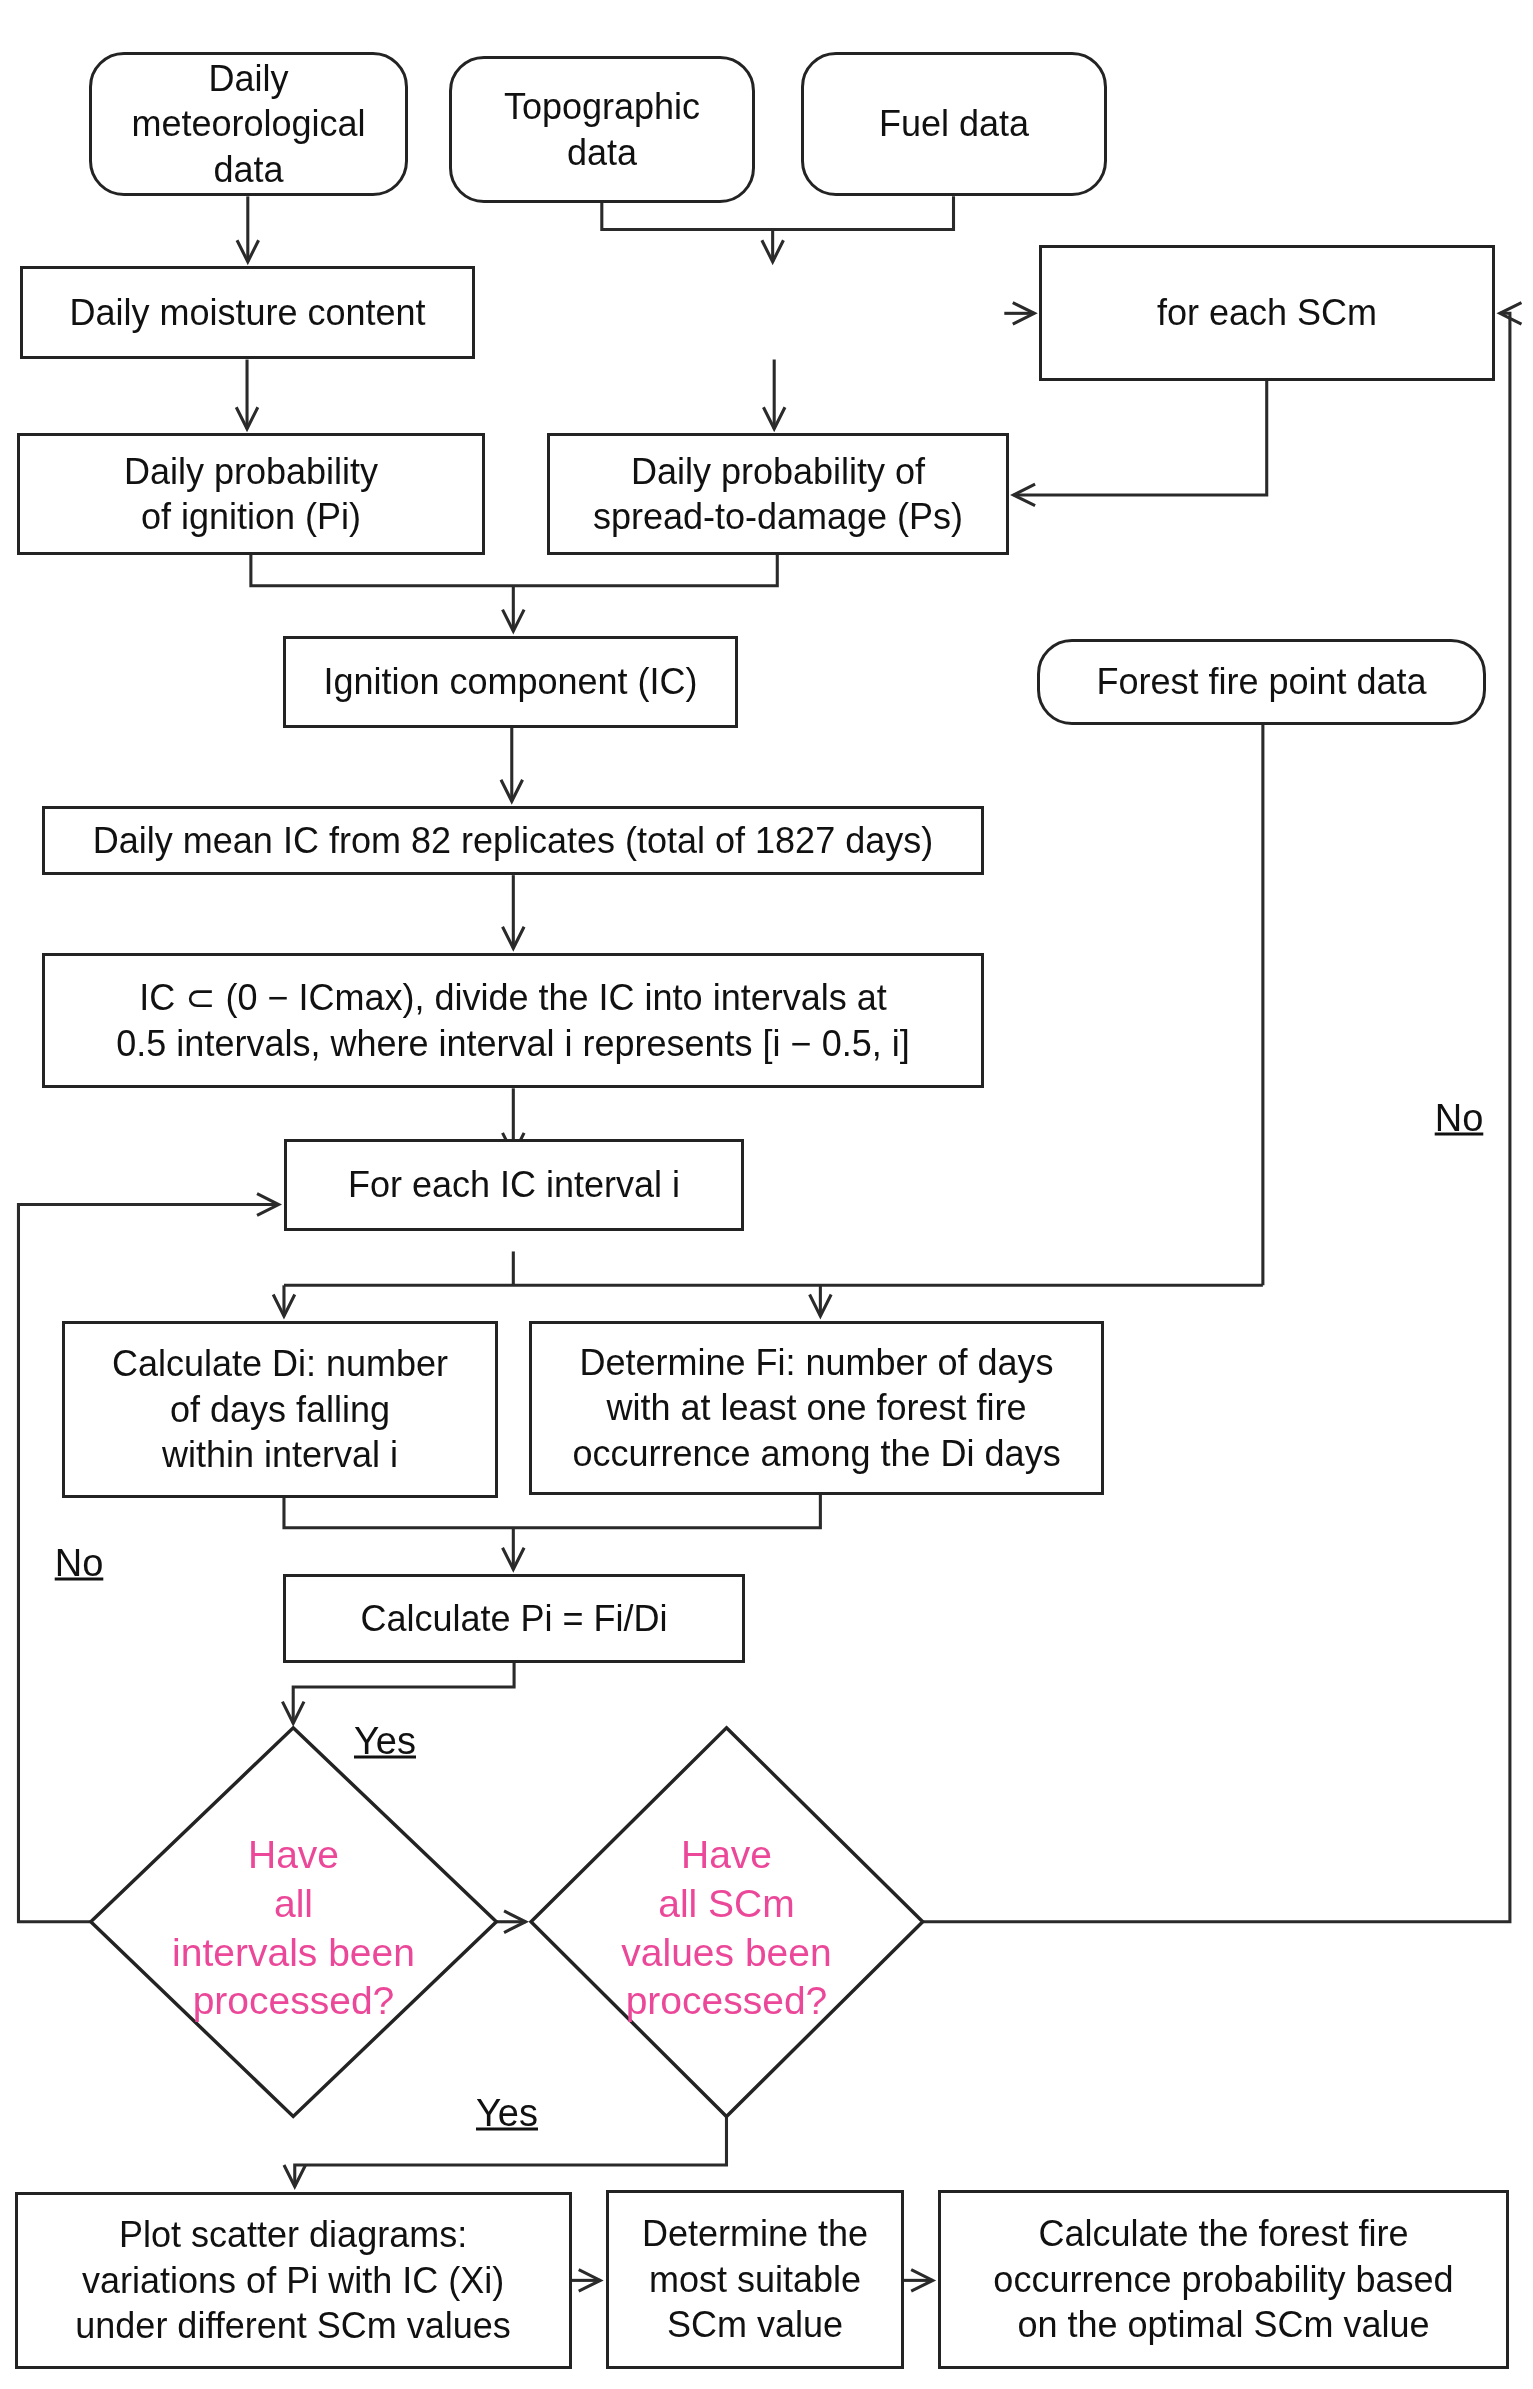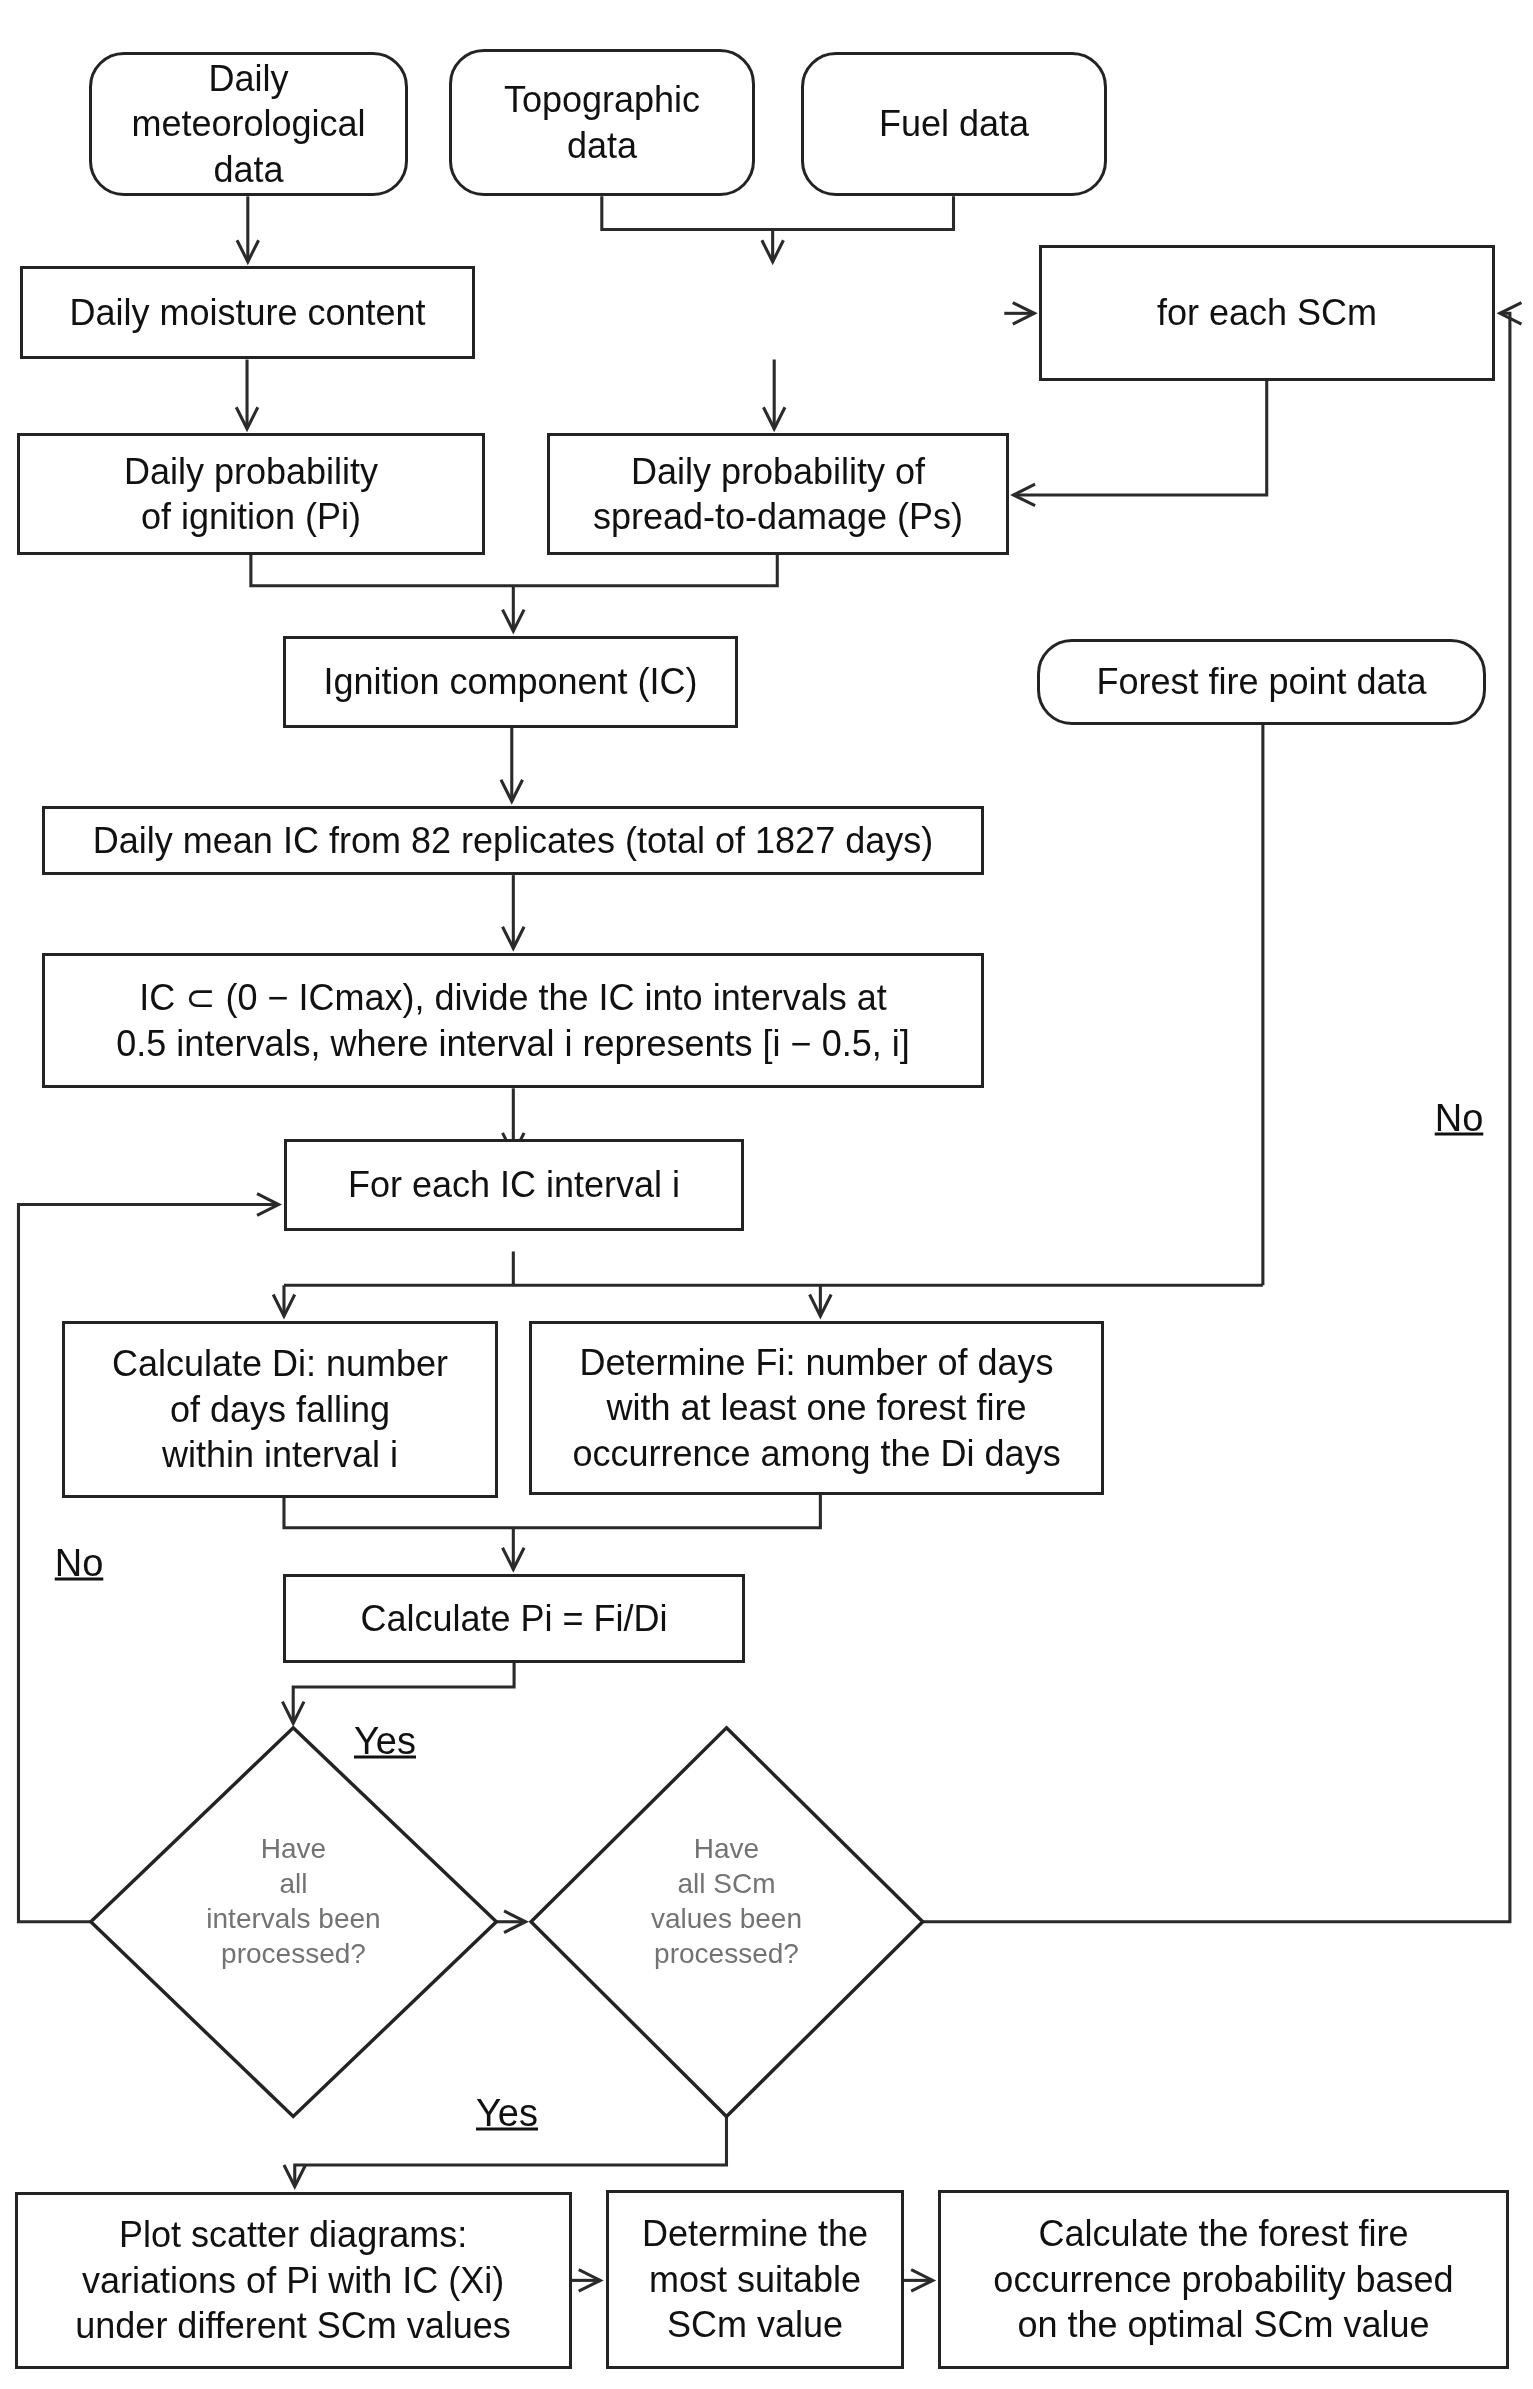--- a/index.html
+++ b/index.html
@@ -22,21 +22,21 @@
     display:flex;flex-direction:column;
     align-items:center;justify-content:center;
     text-align:center;
     font-size:36px;line-height:1.26;
     color:#111111;
   }
   .node span{display:block;white-space:nowrap;}
   .rounded{border-radius:35px;border-width:3.5px;}
   .dtext{
     position:absolute;text-align:center;
-    font-size:28px;line-height:1.25;color:#737373;
+    font-size:39px;line-height:1.25;color:#ec4899;
   }
   .dtext span{display:block;white-space:nowrap;}
   .edge-label{
     position:absolute;transform:translate(-50%,-50%);
     font-size:38px;color:#111111;white-space:nowrap;text-decoration:underline;
   }
 </style>
 </head>
 <body>
 
@@ -78,21 +78,21 @@
 
     <polygon points="381,2245 645,2497 381,2750 118,2497"></polygon>
     <polygon points="944,2245 1199,2497 944,2750 690,2497"></polygon>
   </svg>
 
   <div class="node rounded" style="left:89px;top:52px;width:319px;height:144px">
     <span>Daily</span>
     <span>meteorological</span>
     <span>data</span>
   </div>
-  <div class="node rounded" style="left:449px;top:49px;width:306px;height:147px">
+  <div class="node rounded" style="left:449px;top:56px;width:306px;height:147px">
     <span>Topographic</span>
     <span>data</span>
   </div>
   <div class="node rounded" style="left:801px;top:52px;width:306px;height:144px">
     <span>Fuel data</span>
   </div>
 
   <div class="node" style="left:20px;top:266px;width:455px;height:93px">
     <span>Daily moisture content</span>
   </div>

